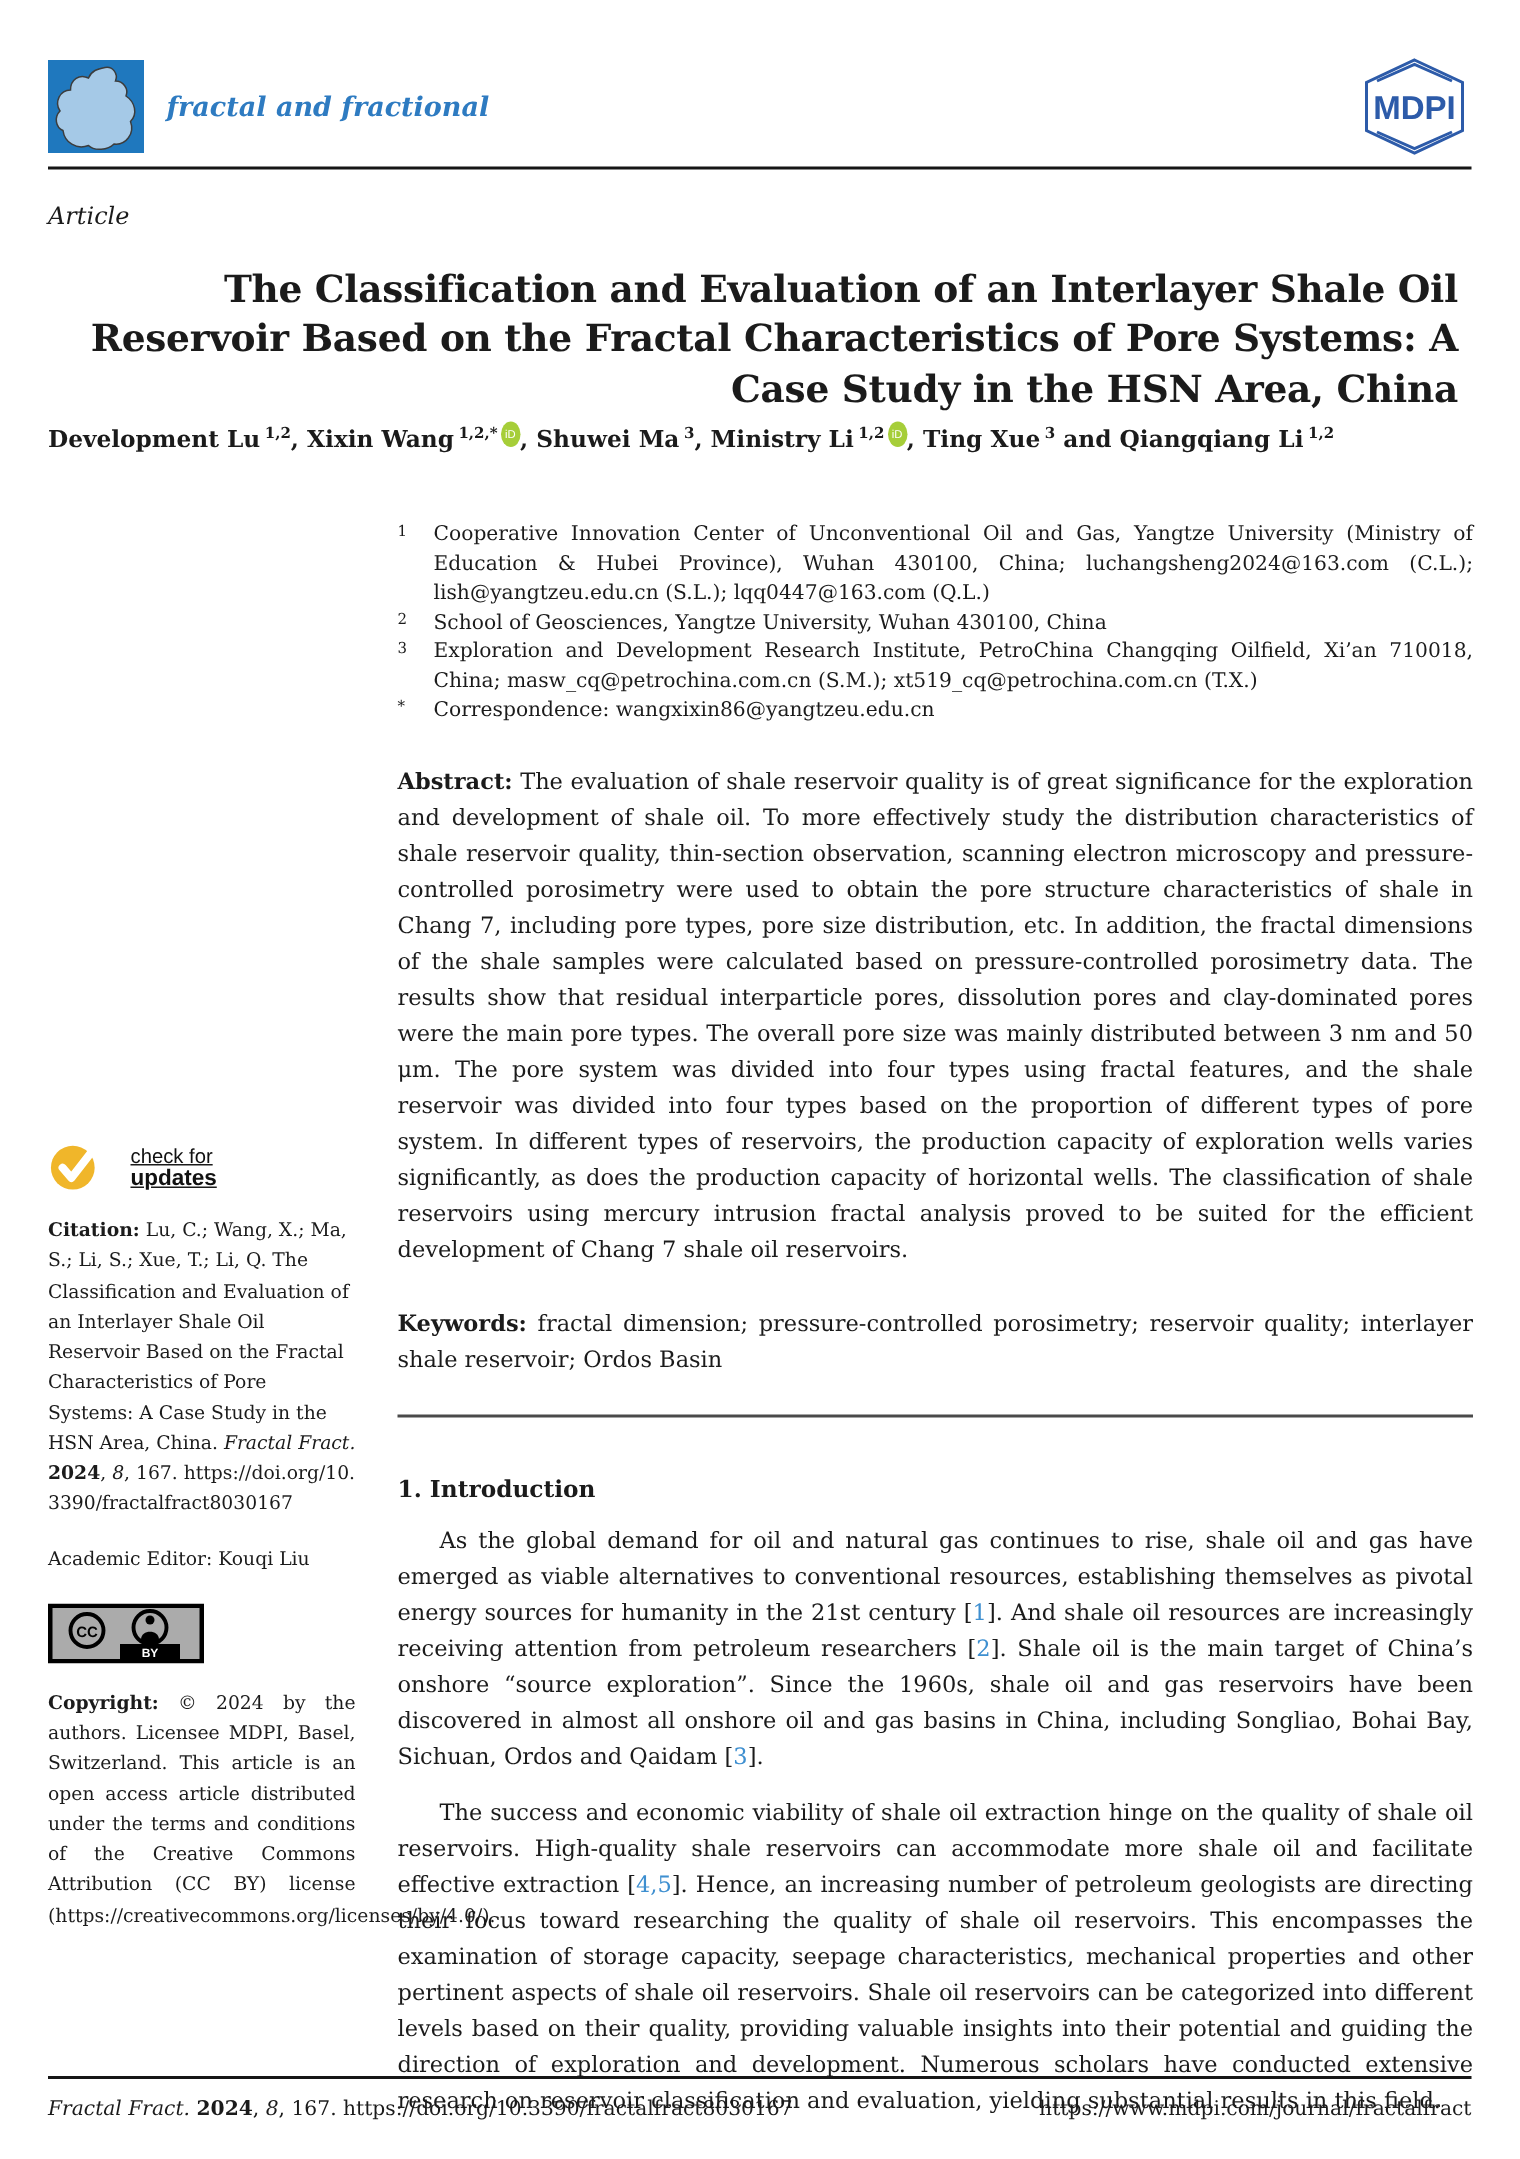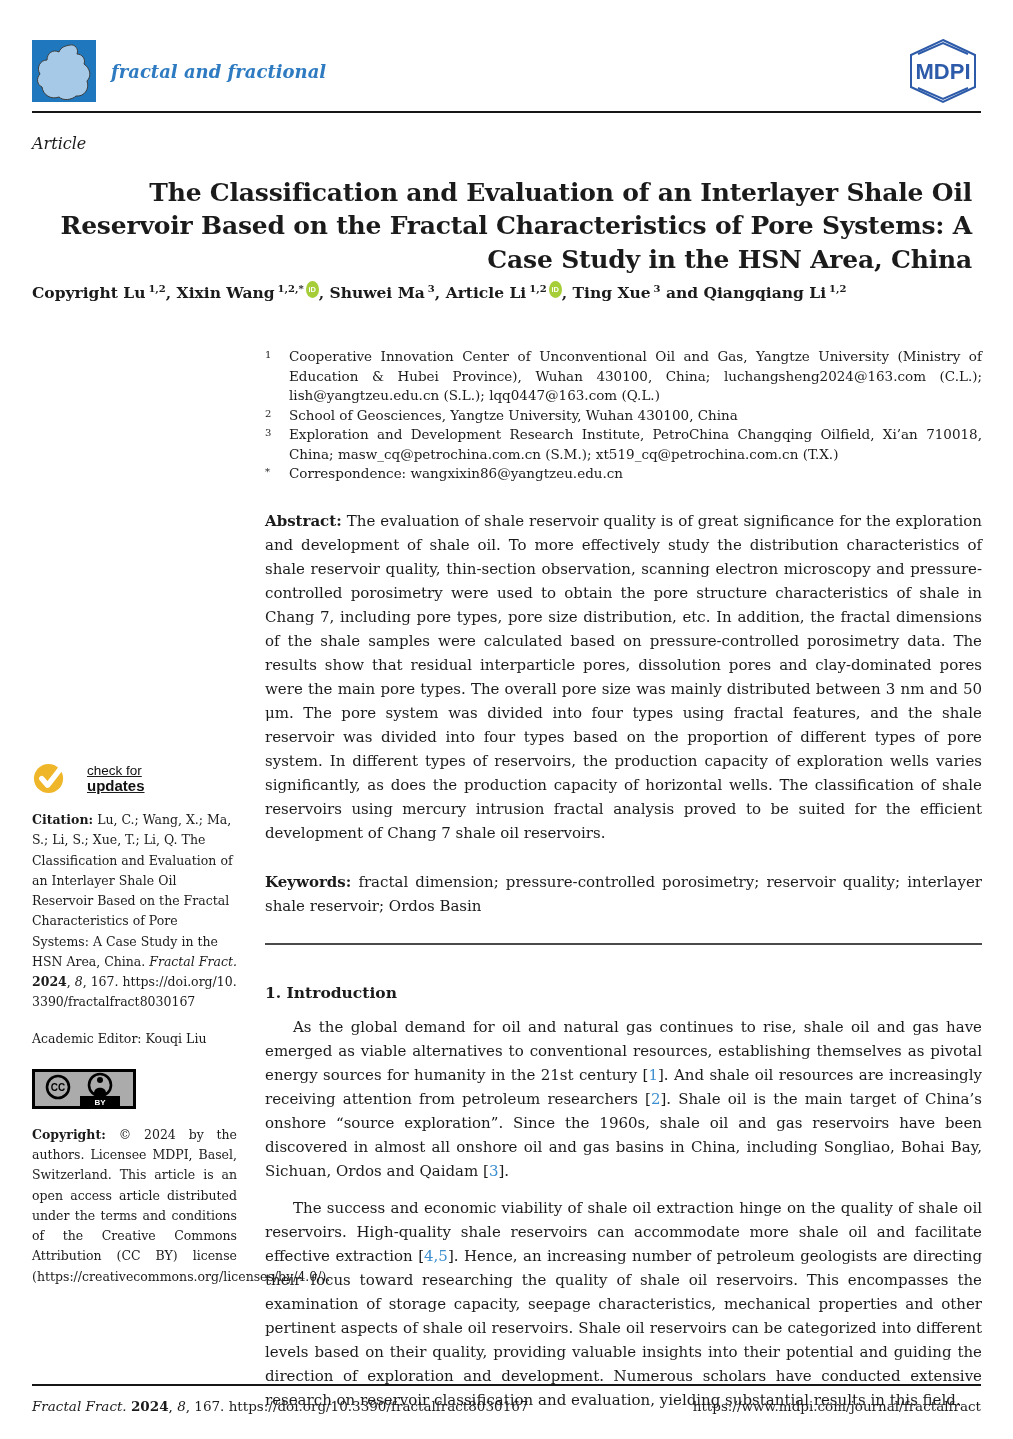--- a/index.html
+++ b/index.html
@@ -15,21 +15,21 @@
   .header-rule{position:absolute;left:32px;top:111px;width:949px;height:2px;background:#161616;}
 
   
   .article-label{position:absolute;left:32px;top:134px;font-style:italic;font-size:16px;}
   .title{position:absolute;left:32px;top:159px;width:940px;
          font-size:25px;font-weight:bold;line-height:1.34;letter-spacing:-0.2px;text-align:right;}
   .authors{position:absolute;left:32px;top:281px;width:950px;font-size:15.5px;font-weight:bold;line-height:1.5;}
   .authors sup{font-size:10px;margin-left:3px;}
   .orcid{display:inline-flex;align-items:center;justify-content:center;
          width:13px;height:17px;border-radius:50%;background:#a6ce39;color:#fff;
-         font-family:"Liberation Sans",sans-serif;font-size:7.5px;font-weight:bold;
+         font-family:"Liberation Sans",sans-serif;font-size:7.5px;font-weight:normal;
          vertical-align:6px;margin-left:2px;}
 
   
   .right-col{position:absolute;left:265px;top:347px;width:717px;}
   .aff{display:flex;font-size:13.5px;line-height:1.45;}
   .aff-m{width:24px;flex:0 0 24px;font-size:10px;padding-top:1px;}
   .aff-t{flex:1;text-align:justify;}
   .abs{margin:25px 0 0 0;font-size:15px;line-height:1.6;text-align:justify;}
   .kw{margin:25px 0 0 0;font-size:15px;line-height:1.6;text-align:justify;}
   .divider{margin-top:25px;height:2px;background:#4a4a4a;}
@@ -74,21 +74,21 @@
       <polyline points="63,50 38,61 13,50" fill="none" stroke="#2d5ba9" stroke-width="2"></polyline>
       <text x="38" y="41" text-anchor="middle" font-family="Liberation Sans, sans-serif" font-size="22" font-weight="bold" fill="#2d5ba9">MDPI</text>
     </svg>
   </div>
   <div class="header-rule"></div>
 
   <div class="article-label">Article</div>
   <h1 class="title">The Classification and Evaluation of an Interlayer Shale Oil Reservoir Based on the Fractal Characteristics of Pore Systems: A Case Study in the HSN Area, China</h1>
 
   <div class="authors">
-    <span>Copyright Lu</span><sup>1,2</sup><span>, </span><span>Xixin Wang</span><sup>1,2,*</sup><span class="orcid">iD</span><span>, </span><span>Shuwei Ma</span><sup>3</sup><span>, </span><span>Article Li</span><sup>1,2</sup><span class="orcid">iD</span><span>, </span><span>Ting Xue</span><sup>3</sup><span> and </span><span>Qiangqiang Li</span><sup>1,2</sup>
+    <span>Development Lu</span><sup>1,2</sup><span>, </span><span>Xixin Wang</span><sup>1,2,*</sup><span class="orcid">iD</span><span>, </span><span>Shuwei Ma</span><sup>3</sup><span>, </span><span>Ministry Li</span><sup>1,2</sup><span class="orcid">iD</span><span>, </span><span>Ting Xue</span><sup>3</sup><span> and </span><span>Qiangqiang Li</span><sup>1,2</sup>
   </div>
 
   <div class="right-col">
 
     <div class="affs">
       <div class="aff">
         <span class="aff-m">1</span>
         <span class="aff-t">Cooperative Innovation Center of Unconventional Oil and Gas, Yangtze University (Ministry of Education &amp; Hubei Province), Wuhan 430100, China; luchangsheng2024@163.com (C.L.); lish@yangtzeu.edu.cn (S.L.); lqq0447@163.com (Q.L.)</span>
       </div>
       <div class="aff">

